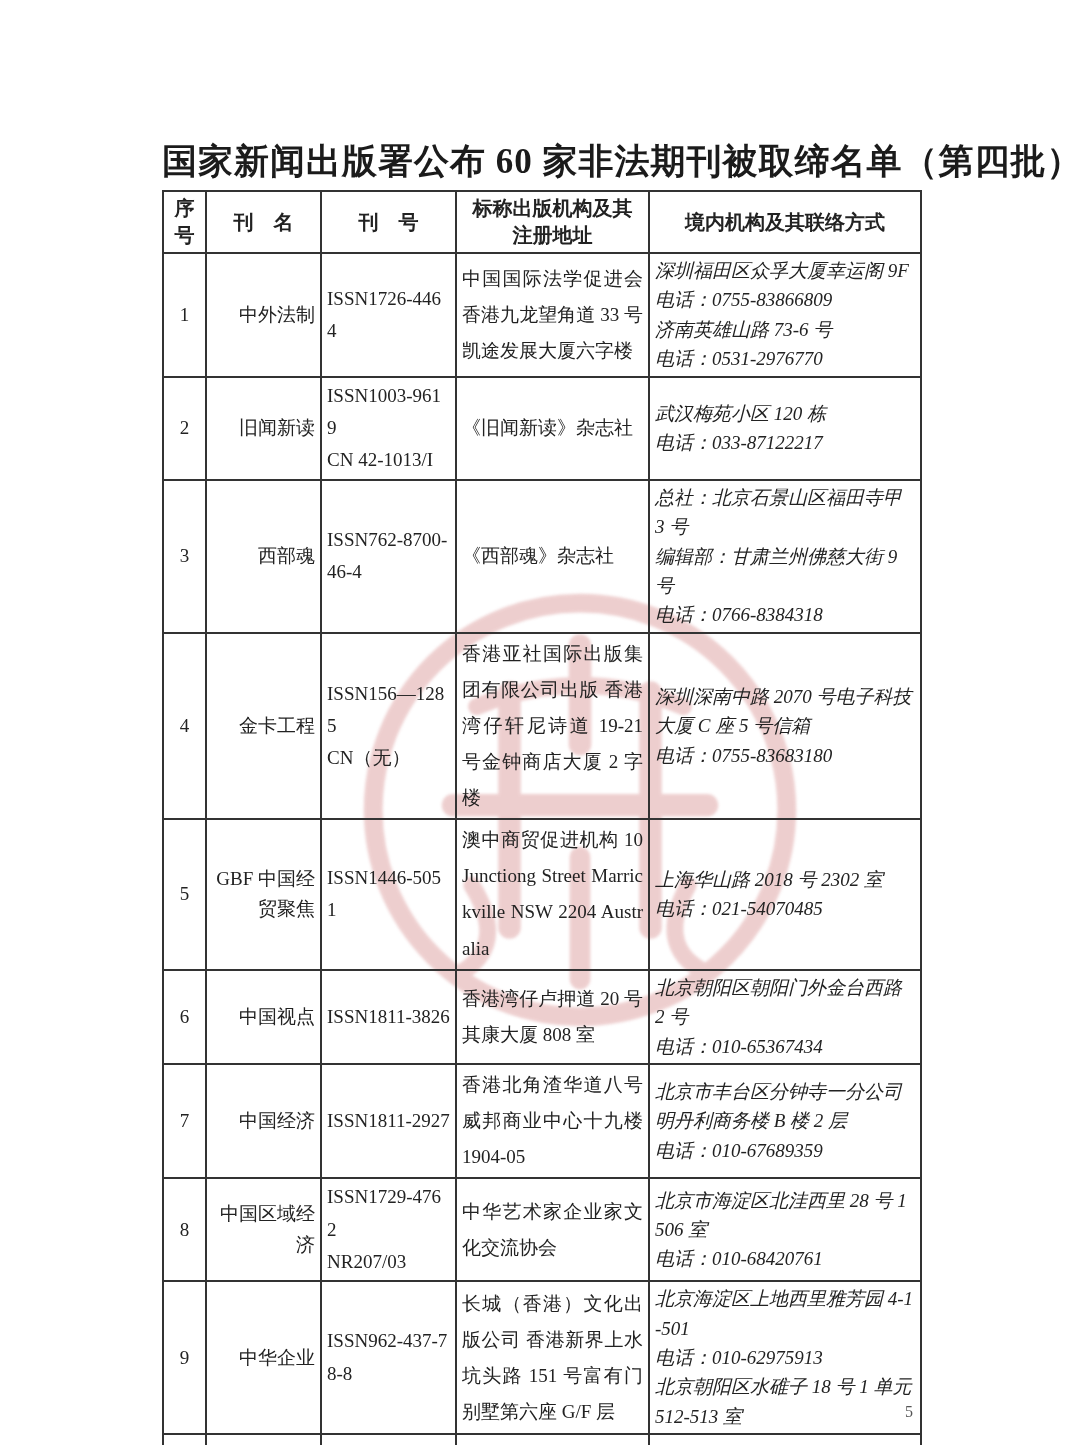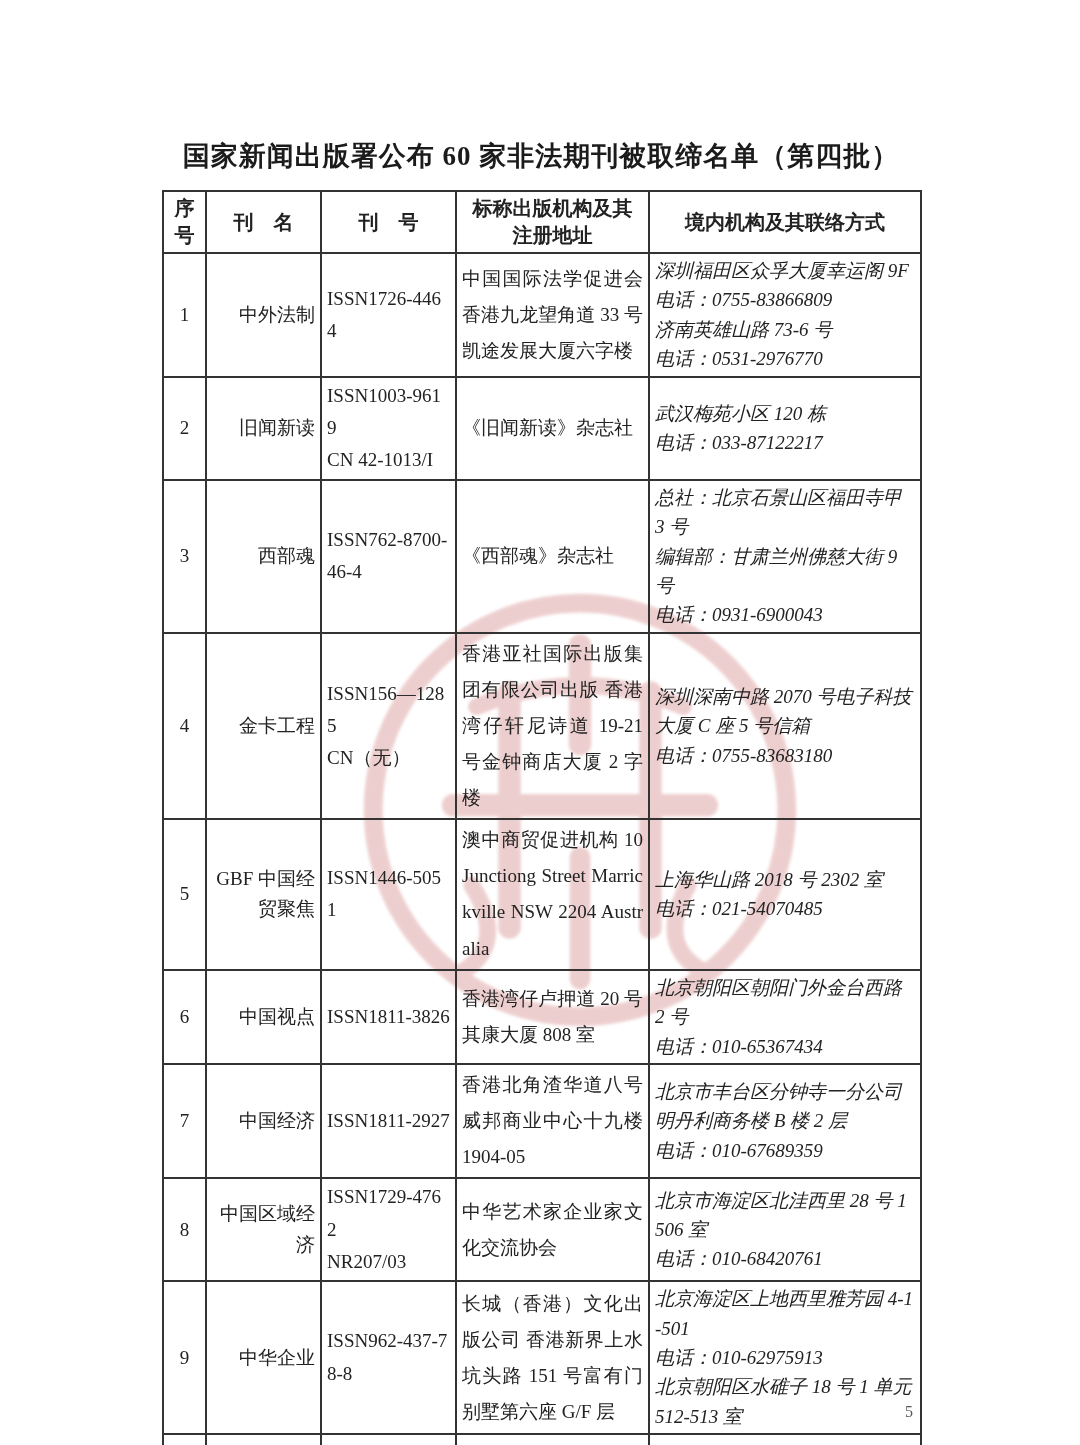--- a/index.html
+++ b/index.html
@@ -18,21 +18,21 @@
     opacity:.5;
     filter:blur(1.5px);
     pointer-events:none;
     z-index:0;
   }
   .title{
     position:absolute;
     top:138px;left:162px;width:758px;
     margin:0;
     text-align:center;
-    font-size:27px;
+    font-size:35px;
     font-weight:bold;
     letter-spacing:1px;
     white-space:nowrap;
     color:#1b1b1b;
     z-index:2;
   }
   .tbl{
     position:absolute;
     top:190px;left:162px;width:758px;
     border-collapse:collapse;
@@ -144,21 +144,21 @@
         <td class="cell-contact">武汉梅苑小区 120 栋
 电话：033-87122217</td>
       </tr>
       <tr>
         <td class="cell-no">3</td>
         <td class="cell-name">西部魂</td>
         <td class="cell-issn">ISSN762-8700-46-4</td>
         <td class="cell-pub">《西部魂》杂志社</td>
         <td class="cell-contact">总社：北京石景山区福田寺甲 3 号
 编辑部：甘肃兰州佛慈大街 9 号
-电话：0931-6900043</td>
+电话：0766-8384318</td>
       </tr>
       <tr>
         <td class="cell-no">4</td>
         <td class="cell-name">金卡工程</td>
         <td class="cell-issn">ISSN156—1285
 CN（无）</td>
         <td class="cell-pub">香港亚社国际出版集团有限公司出版 香港湾仔轩尼诗道 19-21 号金钟商店大厦 2 字楼</td>
         <td class="cell-contact">深圳深南中路 2070 号电子科技大厦 C 座 5 号信箱
 电话：0755-83683180</td>
       </tr>

